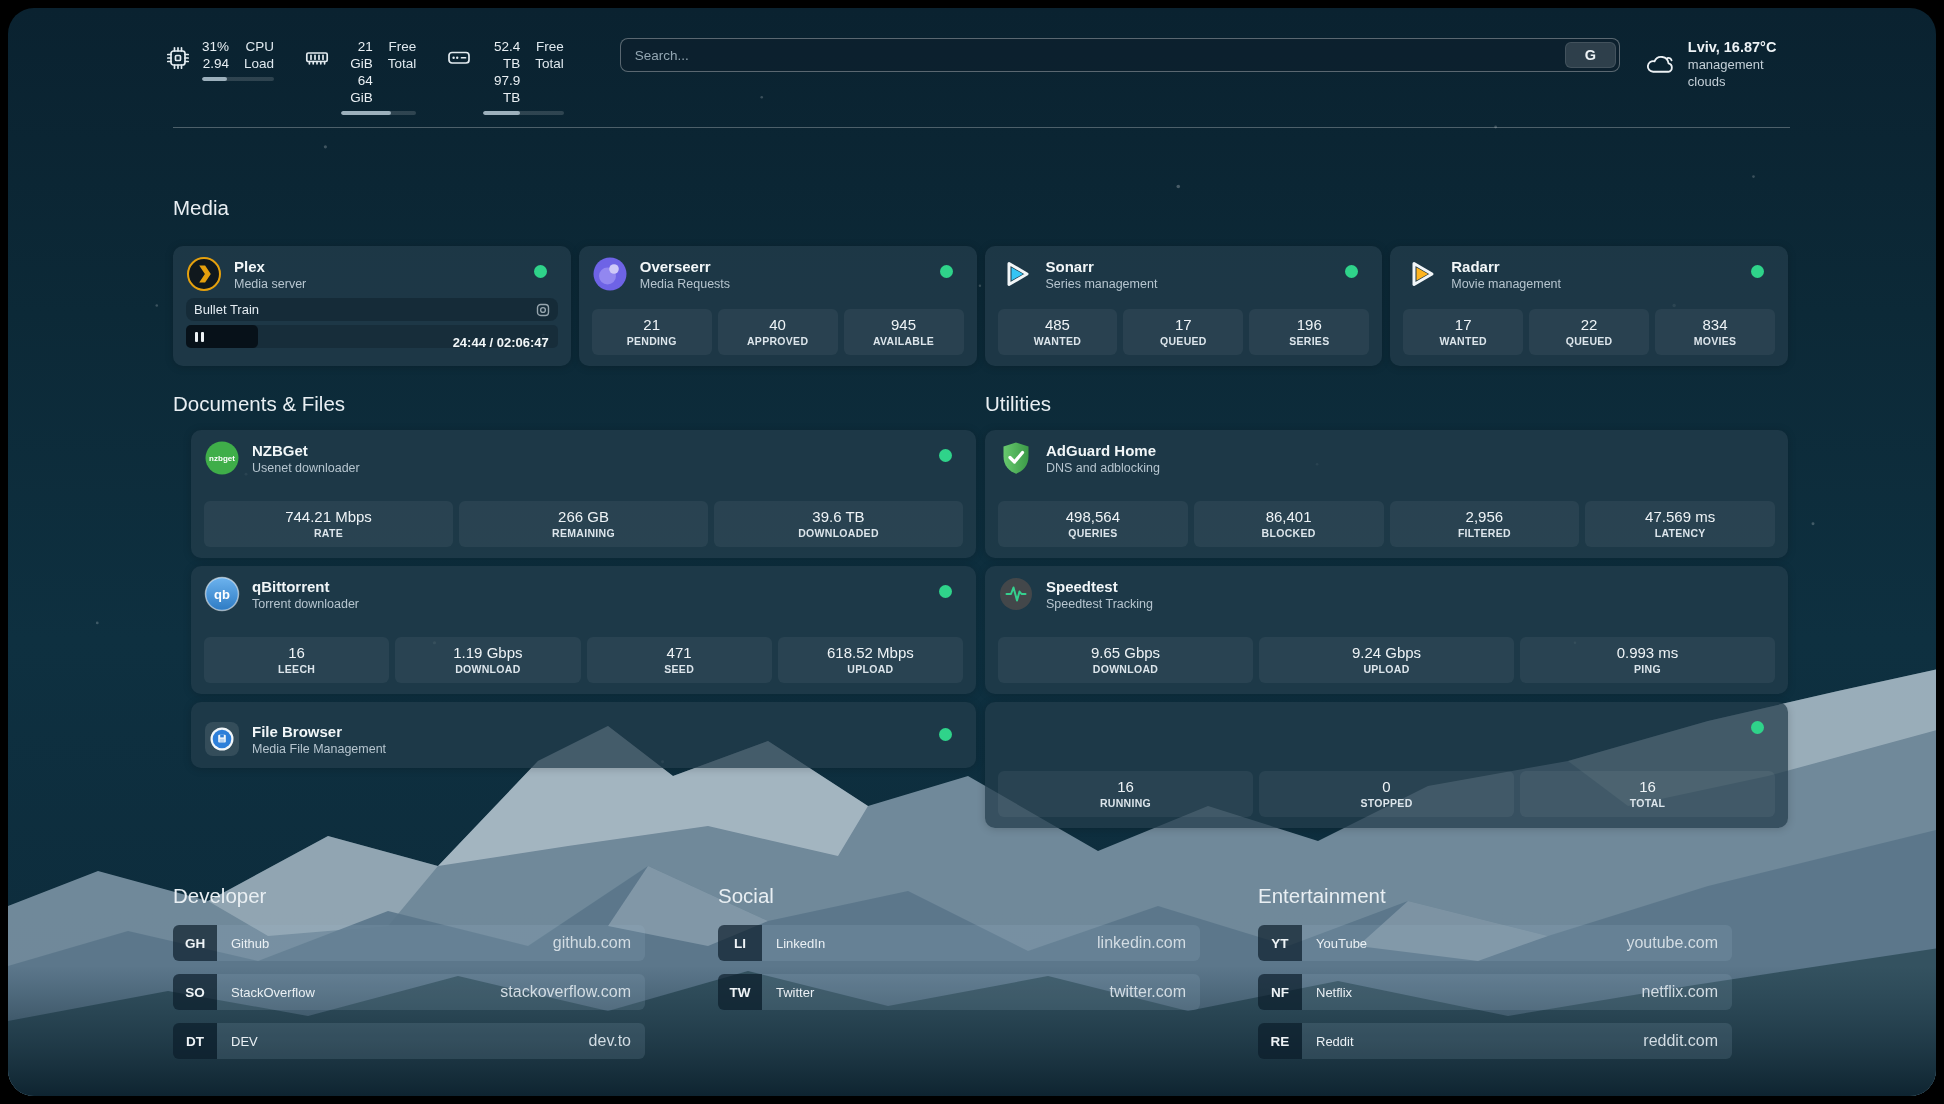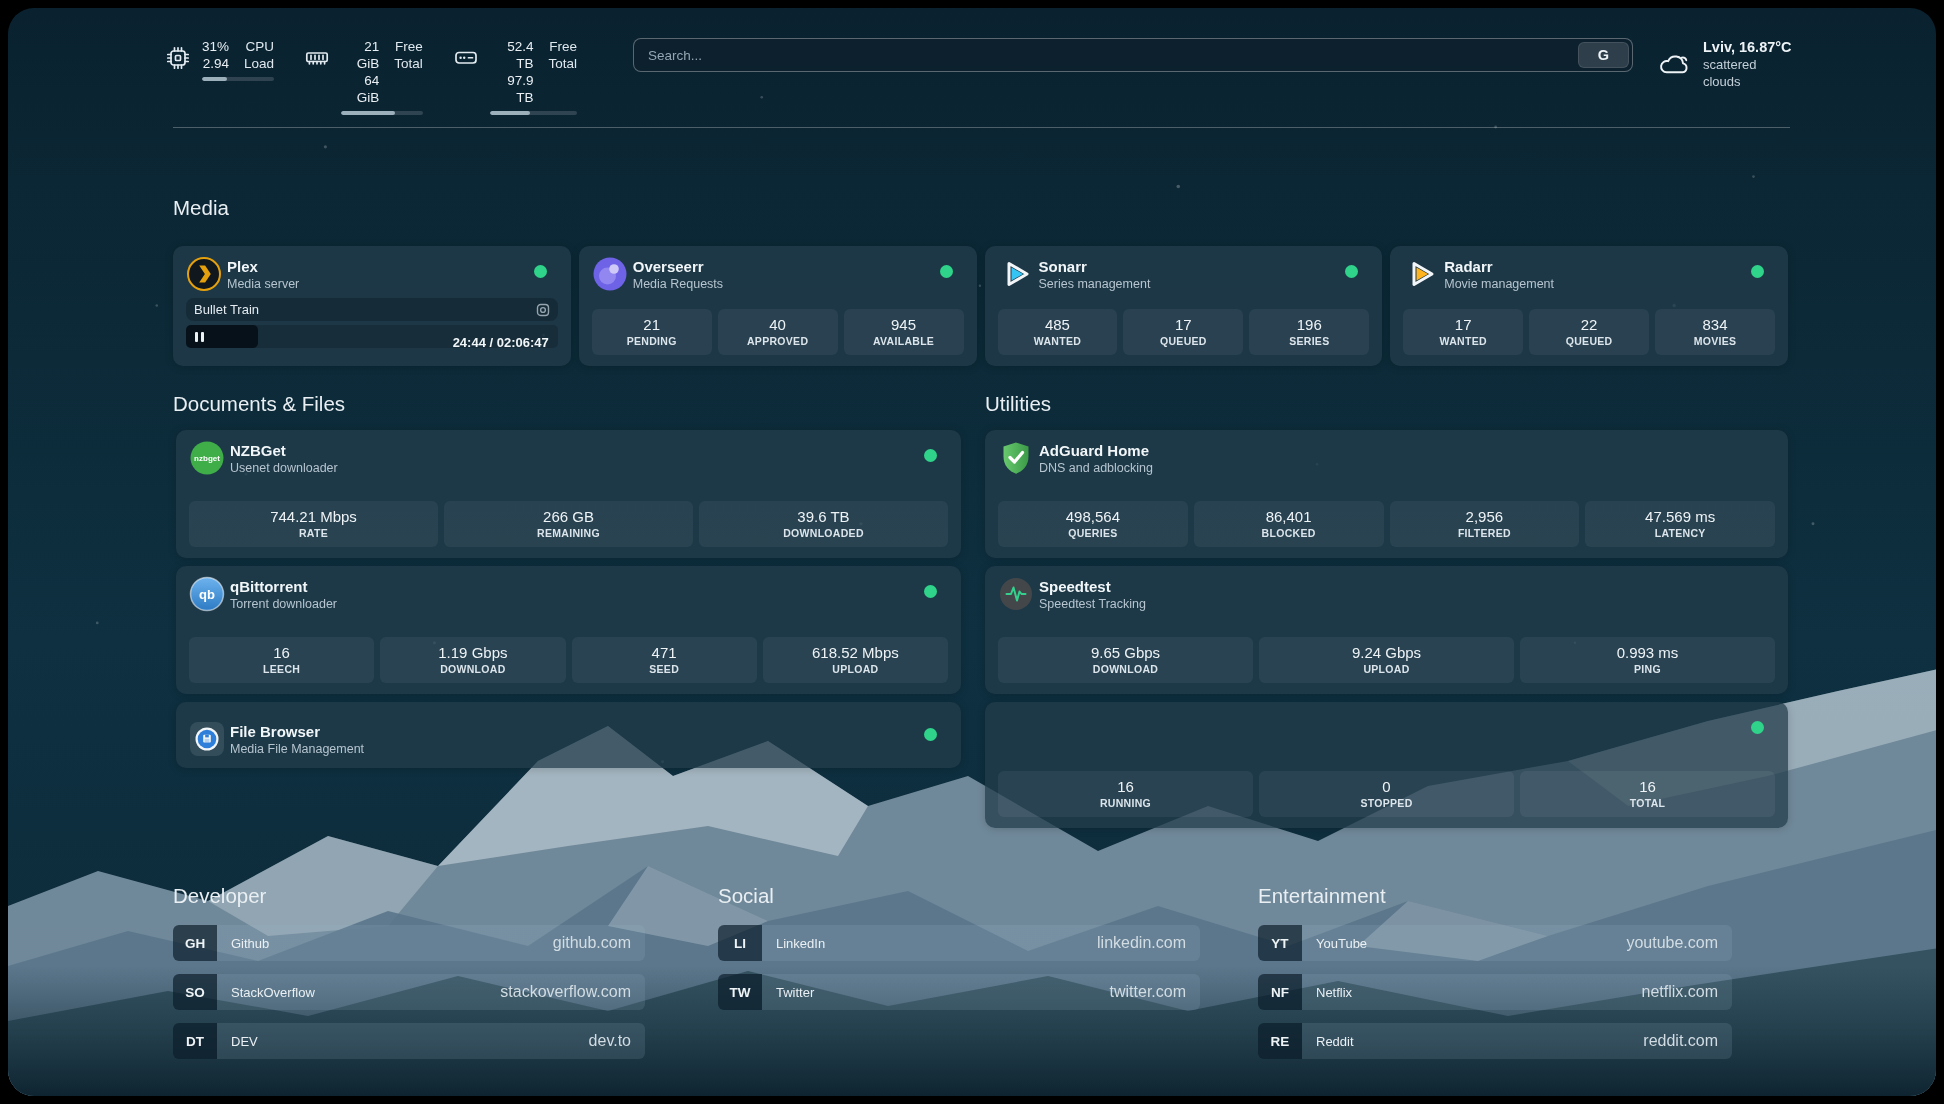--- a/index.html
+++ b/index.html
@@ -29,29 +29,29 @@
   .weather{display:flex;align-items:center;gap:11px;margin-left:24px;}
   .weather-main{font-size:14.5px;font-weight:600;color:#eef3f6;line-height:18px;}
   .weather-sub{font-size:13px;color:#c3cfd7;line-height:17px;}
   .divider{position:absolute;left:165px;top:119px;width:1617px;height:1px;background:rgba(255,255,255,0.27);}
 
   
   .section-title{position:absolute;font-size:20.5px;font-weight:500;color:#e9eff3;}
   .media-row{position:absolute;left:165px;top:238px;width:1615px;display:grid;
     grid-template-columns:repeat(4,1fr);gap:8px;}
   .col{position:absolute;top:422px;display:flex;flex-direction:column;gap:8px;}
-  .col-left{left:168px;width:785px;}
+  .col-left{left:183px;width:785px;}
   .col-right{left:977px;width:803px;}
 
   
   .card{position:relative;background:rgba(35,61,75,0.74);border-radius:10px;
     padding:10px 13px 11px;display:flex;flex-direction:column;box-sizing:border-box;cursor:pointer;
     box-shadow:0 1px 8px rgba(0,0,0,0.18);}
   .h118{height:120px;} .h128{height:128px;} .h66{height:66px;justify-content:flex-end;} .h126{height:126px;}
-  .card-head{display:flex;align-items:center;gap:5px;}
+  .card-head{display:flex;align-items:center;gap:12px;}
   .app-icon{width:36px;height:36px;flex:0 0 36px;}
   .card-title{font-size:15px;font-weight:600;color:#f1f6f8;line-height:19px;}
   .card-sub{font-size:12.5px;color:#b6c5cf;line-height:16px;}
   .status-dot{position:absolute;top:19px;right:24px;width:13px;height:13px;border-radius:50%;background:#2fd38a;}
   .stats{display:flex;gap:6px;margin-top:auto;}
   .stat{flex:1;background:rgba(255,255,255,0.055);border-radius:6px;text-align:center;padding:5px 4px 7px;}
   .stat-value{font-size:15px;color:#eef3f6;line-height:21px;}
   .stat-label{font-size:10.5px;font-weight:700;letter-spacing:.3px;color:#dce5eb;line-height:13px;text-transform:uppercase;}
 
   
@@ -208,21 +208,21 @@
       <div class="g-btn">G</div>
     </div>
 
     <div class="weather">
       <svg width="36" height="30" viewBox="0 0 36 30">
         <path d="M26.5 23.5 H10 a5.8 5.8 0 1 1 1.5 -11.4 a8 8 0 0 1 15.3 2.2 a4.7 4.7 0 0 1 -0.3 9.2 Z" stroke="#edf2f5" stroke-width="2" fill="none" stroke-linejoin="round"></path>
         <path d="M25.5 8.5 a3.4 3.4 0 0 1 4.6 2.6" stroke="#edf2f5" stroke-width="2" fill="none" stroke-linecap="round"></path>
       </svg>
       <div>
         <div class="weather-main">Lviv, 16.87°C</div>
-        <div class="weather-sub">scattered clouds</div>
+        <div class="weather-sub">management clouds</div>
       </div>
     </div>
   </div>
 
   <div class="divider"></div>
 
   <div class="section-title" style="left:165px;top:188px;">Media</div>
 
   <div class="media-row">
 

